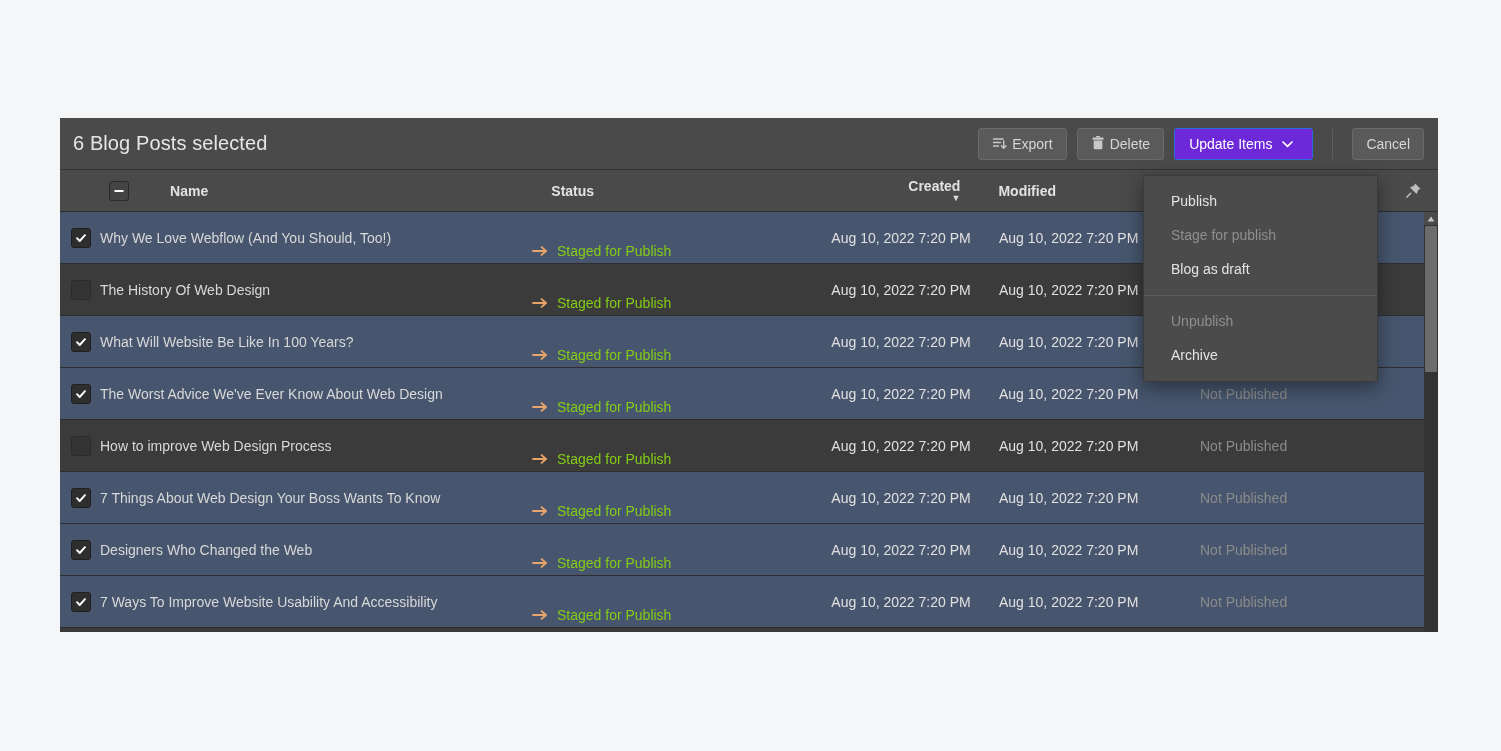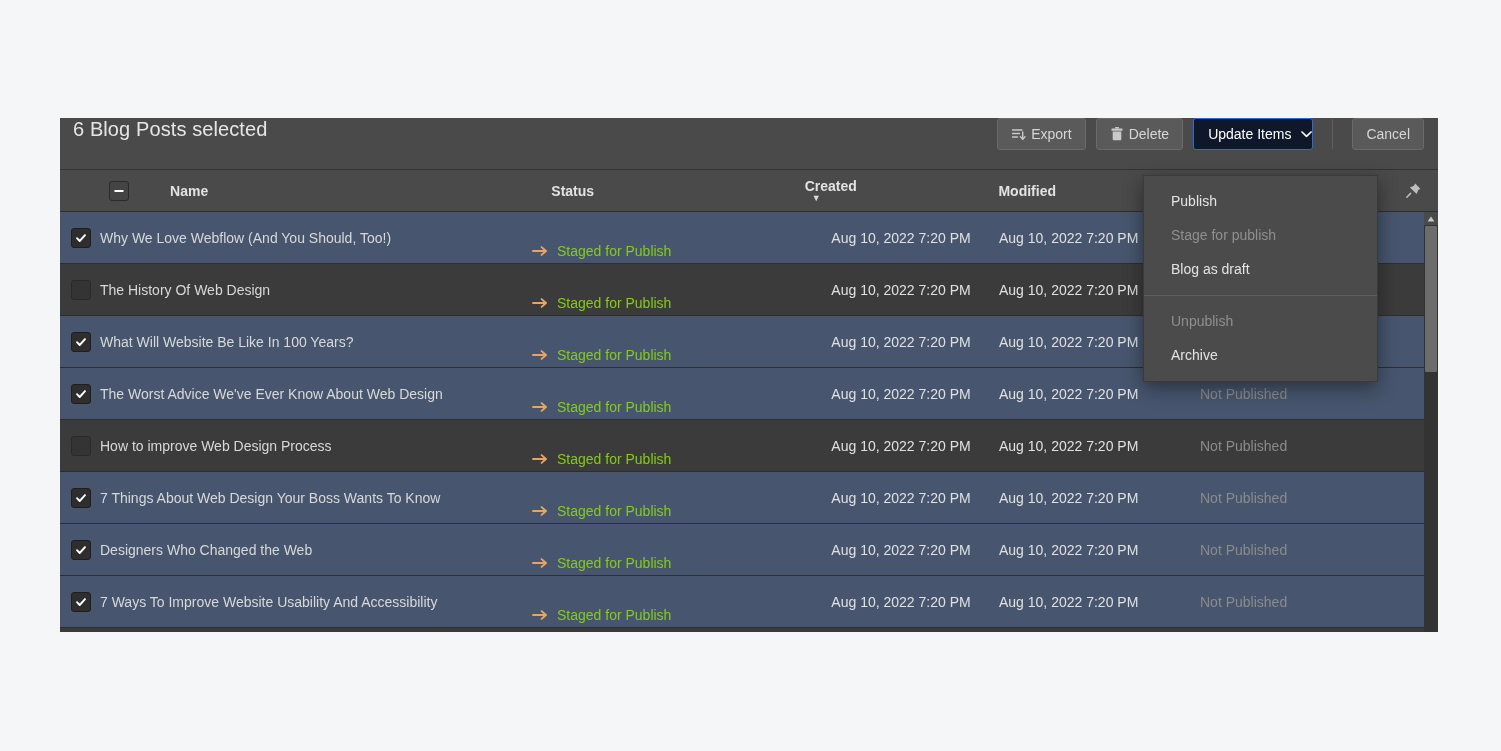--- a/index.html
+++ b/index.html
@@ -22,21 +22,21 @@
     background: #3b3b3b;
     overflow: visible;
   }
 
   
   .cardhead {
     position: relative;
     height: 52px;
     background: #4a4a4a;
     display: flex;
-    align-items: flex-start;
+    align-items: center;
     padding: 0 14px 0 13px;
     border-bottom: 1px solid #343434;
   }
   .cardtitle {
     color: #e6e6e6;
     font-size: 20px;
     letter-spacing: .1px;
     flex: 1;
     white-space: nowrap;
   }
@@ -49,43 +49,43 @@
     padding: 0 13px;
     background: #5a5a5a;
     border: 1px solid #6a6a6a;
     border-radius: 3px;
     color: #d6d6d6;
     font-size: 14px;
     cursor: pointer;
     white-space: nowrap;
   }
   .tbtn.primary {
-    background: #0f172a;
+    background: #6d28d9;
     border-color: #2c6ae0;
     color: #ffffff;
-    padding: 0 0 0 14px;
+    padding: 0 19px 0 14px;
   }
   .tbtn.primary .chev { margin-left: 5px; }
   .vsep { width: 1px; height: 30px; background: #5e5e5e; margin: 0 9px; }
 
   .ico { display: inline-block; flex: 0 0 auto; line-height: 0; }
 
   
   .colhead {
     position: relative;
     display: flex;
     align-items: center;
     height: 42px;
     background: #4a4a4a;
     border-bottom: 1px solid #2e2e2e;
     color: #e2e2e2;
     font-size: 14px;
     font-weight: bold;
   }
-  .colhead .cell { display: flex; align-items: flex-start; margin-left: 38px; }
+  .colhead .cell { display: flex; align-items: flex-end; margin-left: 38px; }
 
   .c-check { width: 40px; padding-left: 11px; }
   .c-name  { width: 432px; }
   .c-status{ width: 271px; }
   .c-created { width: 196px; flex-direction: column; }
   .c-modified { width: 201px; }
   .c-published { width: 215px; }
   .c-pin { flex: 1; justify-content: flex-end; padding-right: 16px; }
 
   .sortcaret { margin-left: 7px; font-size: 9px; color: #dcdcdc; line-height: 1; }

